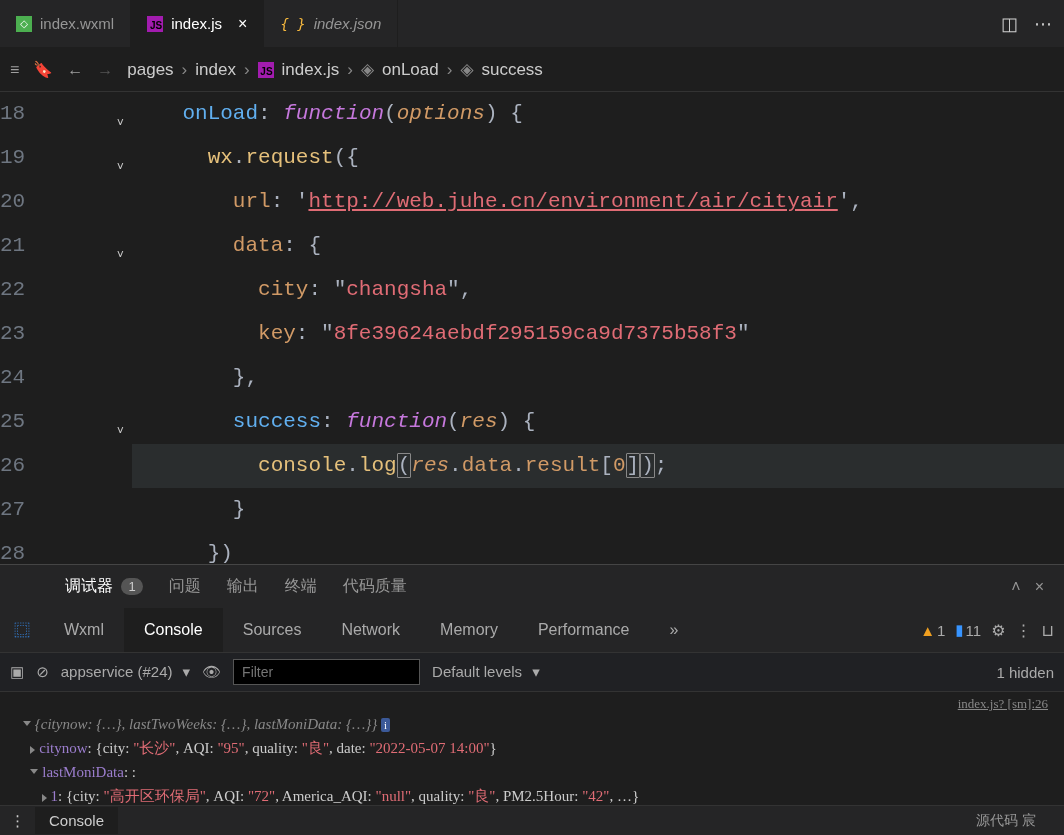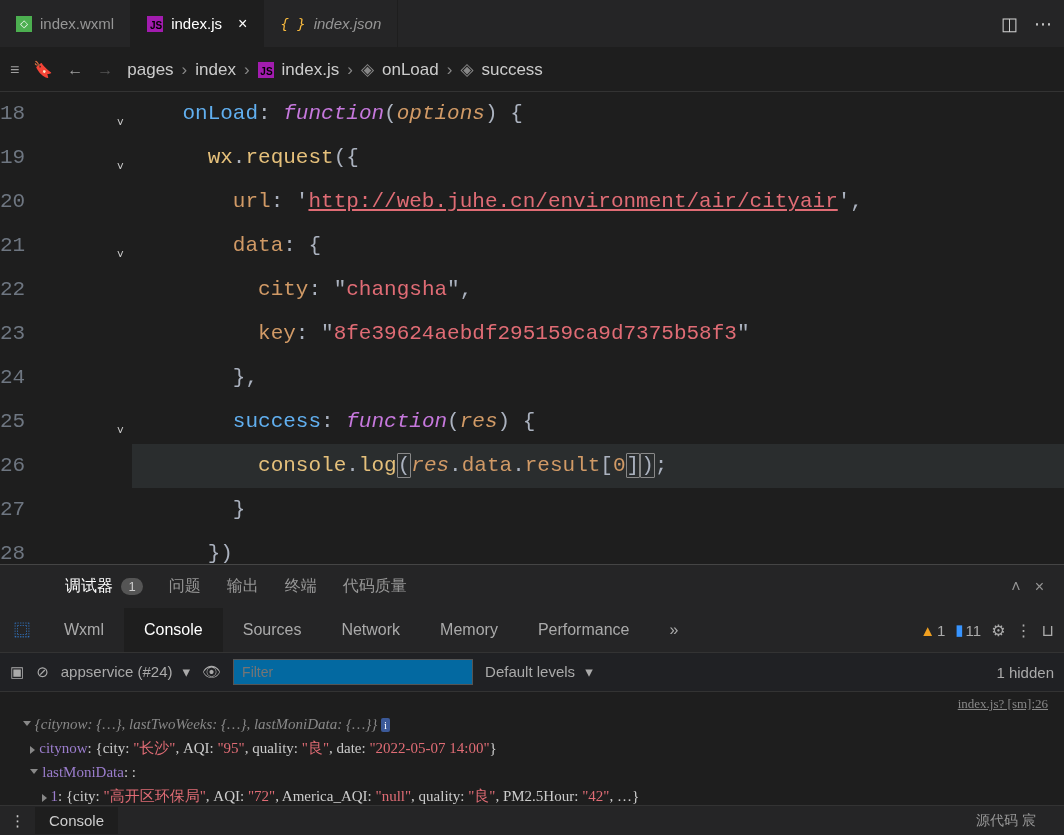--- a/index.html
+++ b/index.html
@@ -121,26 +121,26 @@
   display: flex;
   align-items: center;
   gap: 12px;
   padding: 0 10px;
   border-top: 1px solid #333;
   border-bottom: 1px solid #333;
   font-size: 15px;
   color: #aaa;
 }
 .console-toolbar input {
-  background:#0369a1;
+  background:#000000;
   border:1px solid #555;
   color:#ccc;
   height:26px;
   padding:0 8px;
-  width:240px;
+  width:187px;
   font-size:14px;
 }
 .console-toolbar .selctx { display:flex; align-items:flex-start; gap:10px; }
 .console-toolbar .right { margin-left:auto; color:#aaa; }
 
 .console-body {
   height: 113px;
   background: #1e1e1e;
   font-family: Liberation Serif, serif;
   font-size: 15px;

